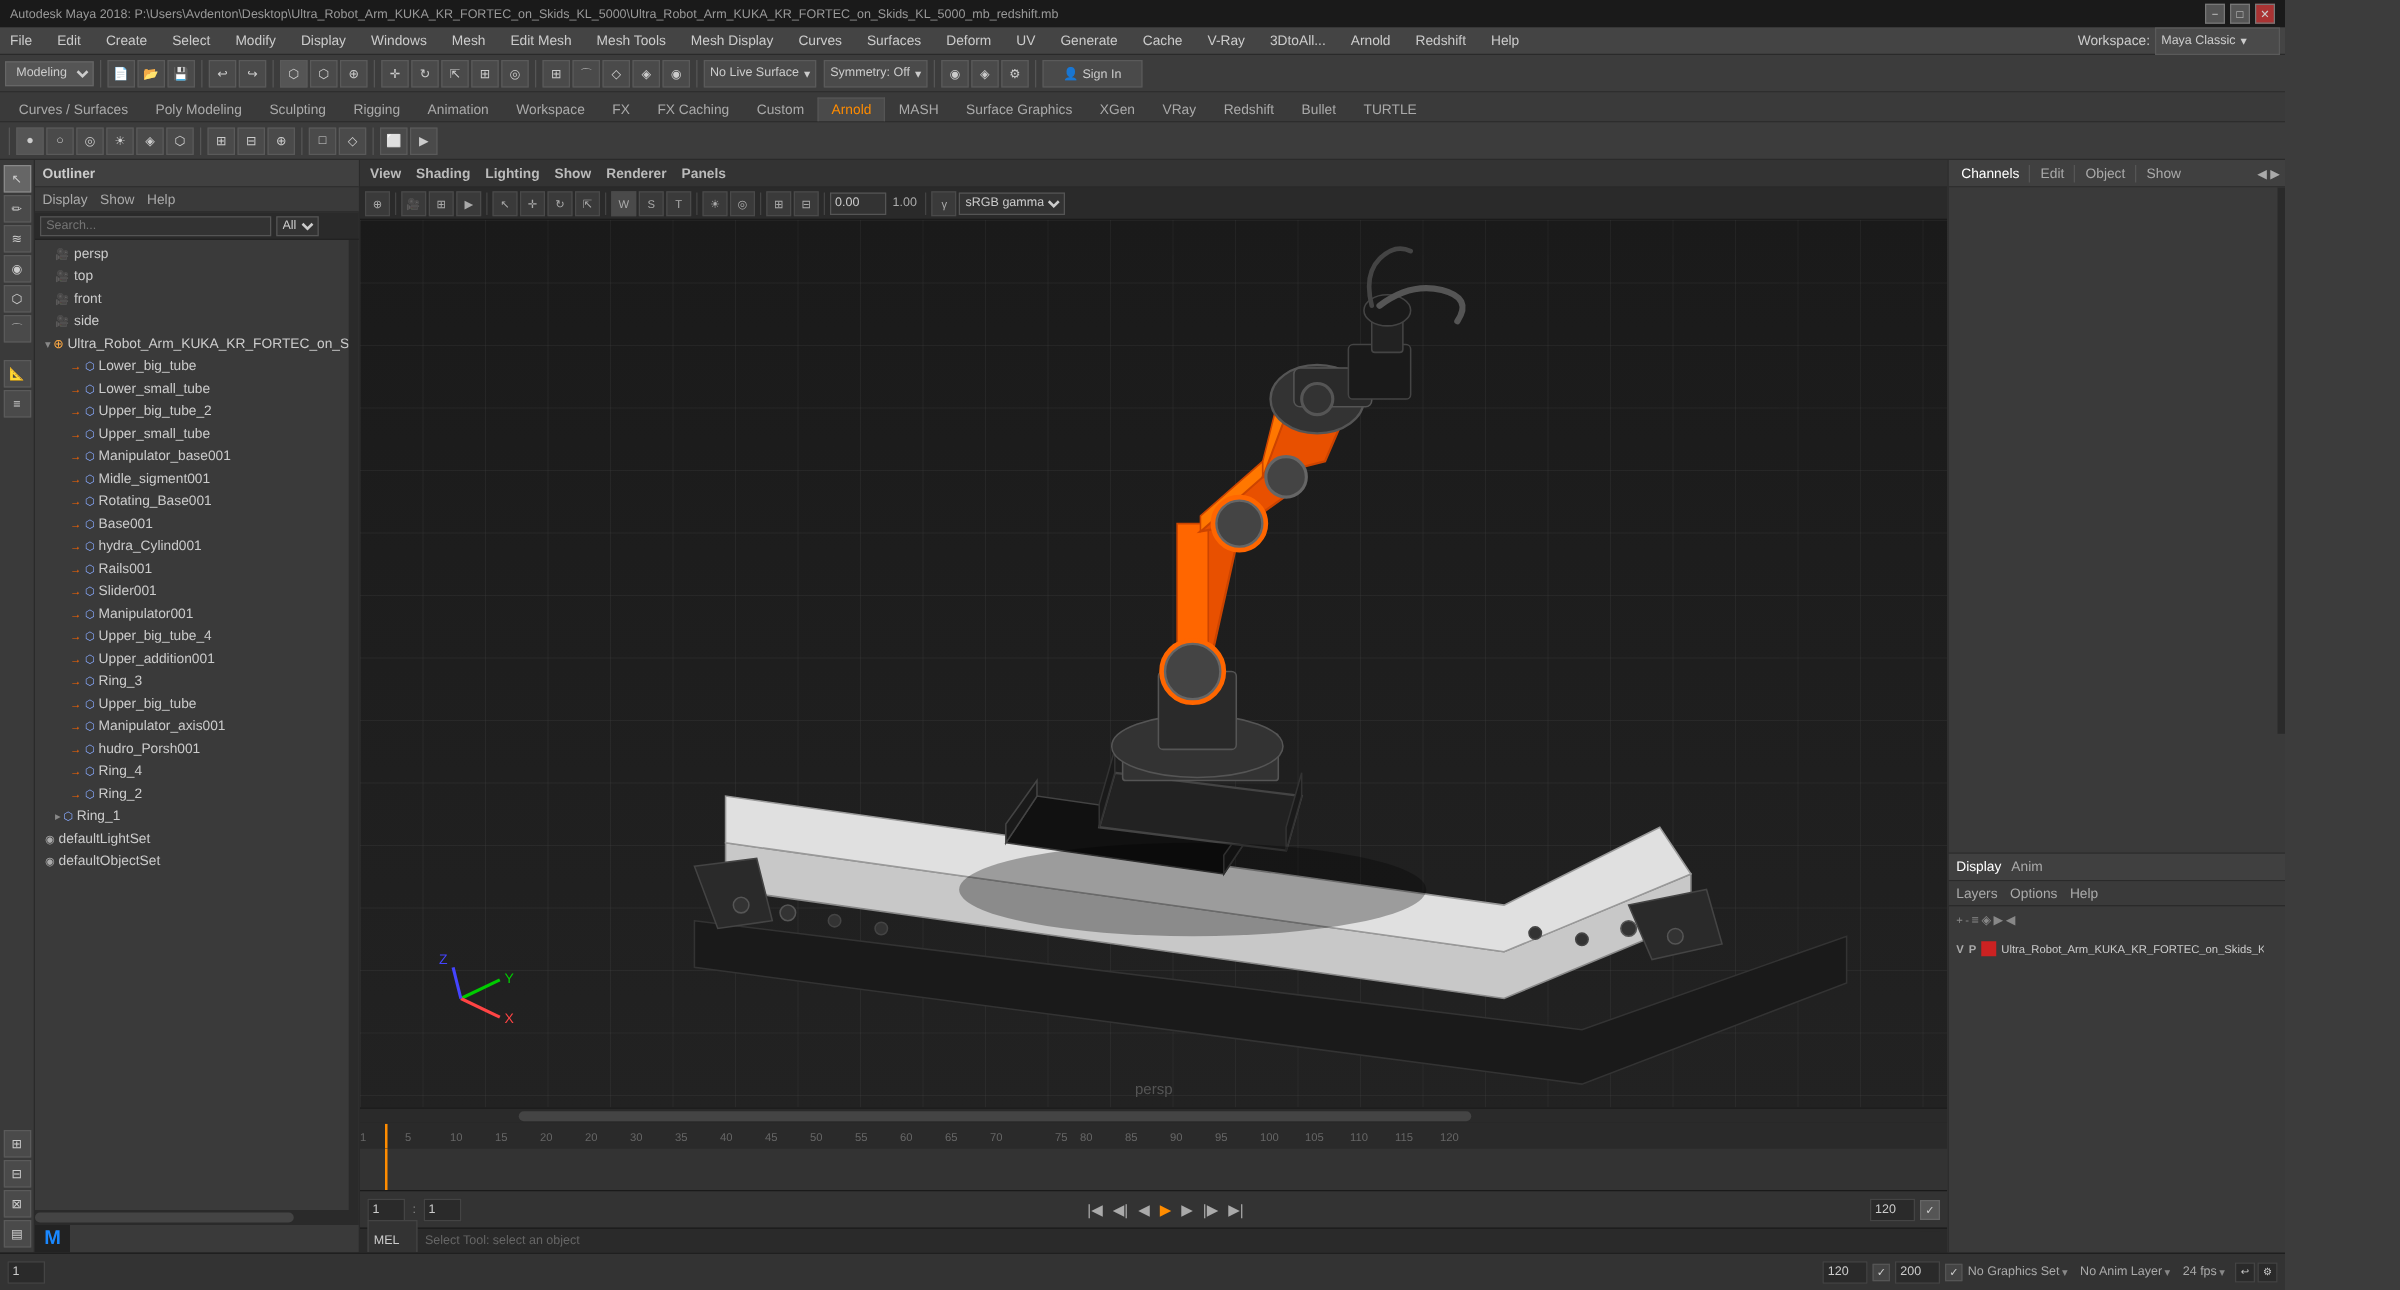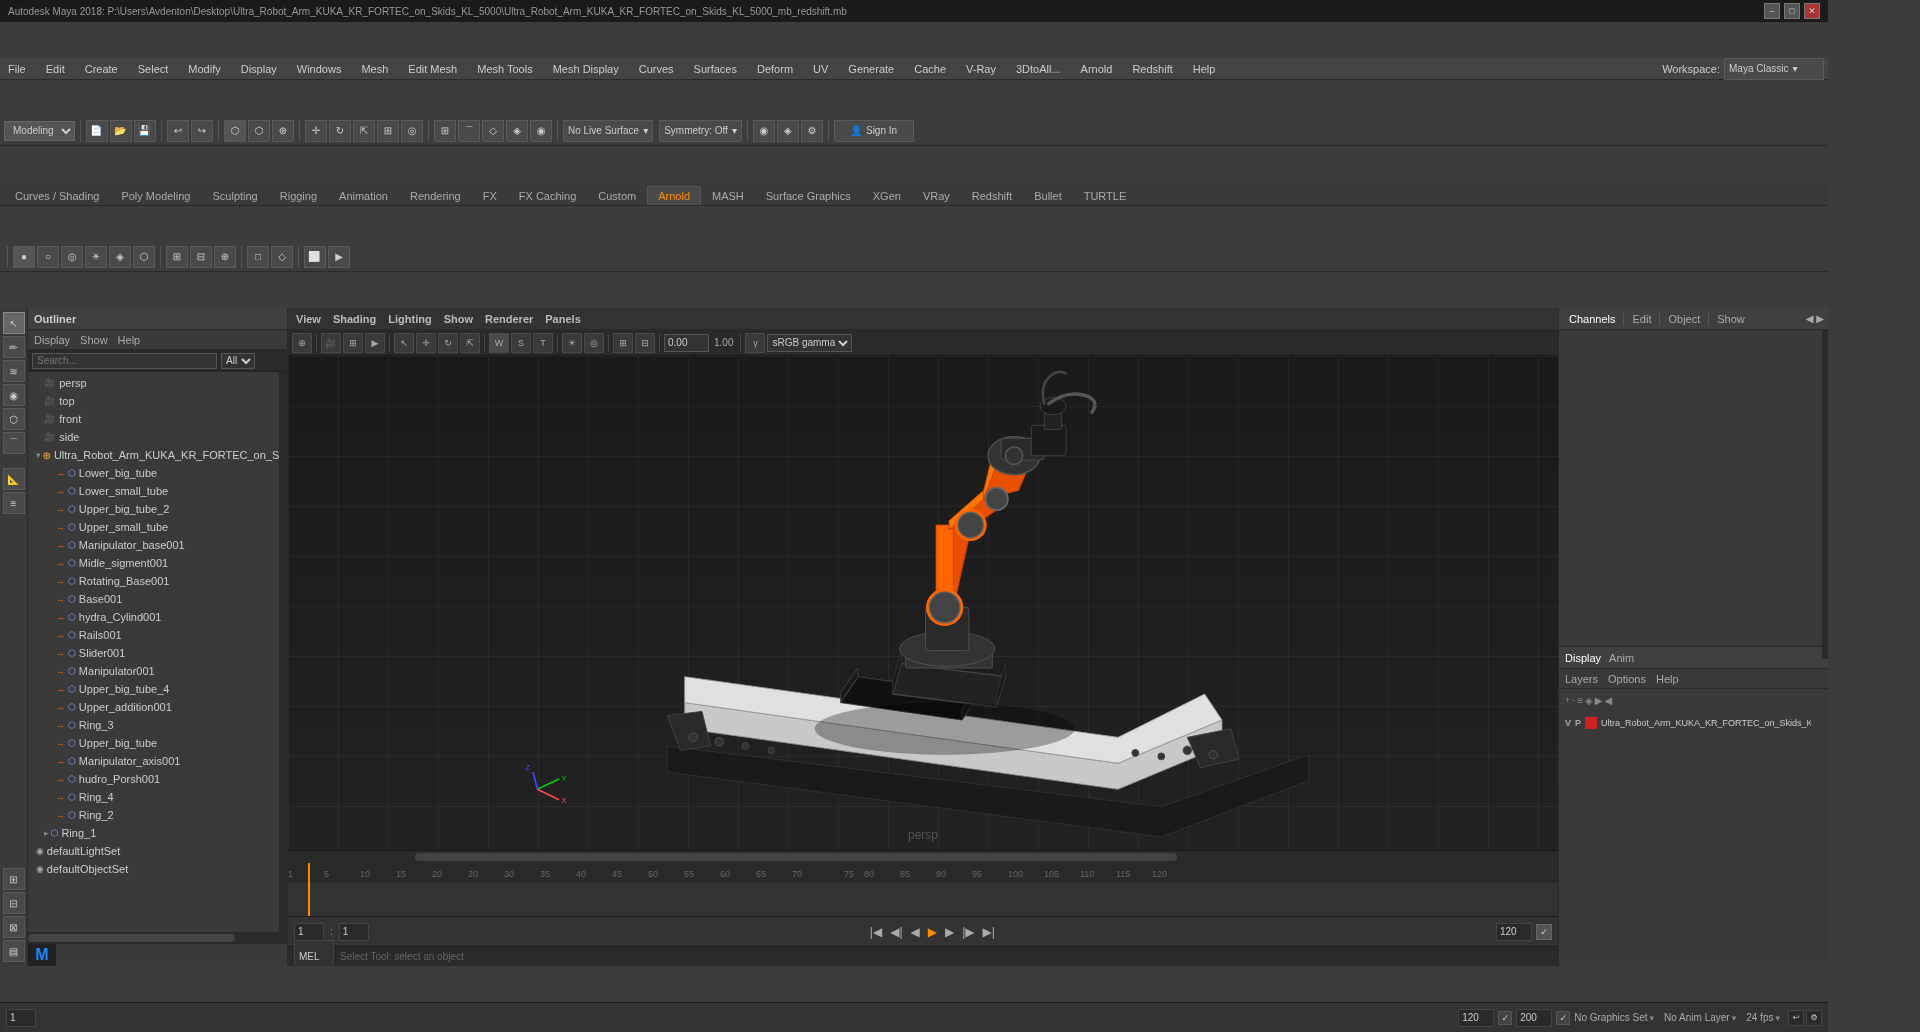--- a/index.html
+++ b/index.html
@@ -425,21 +425,20 @@
     }
     .ch-tab.active { color: #fff; }
 
     
     #app {
       width: 1828px;
       height: 1032px;
       display: flex;
       flex-direction: column;
       overflow: hidden;
-      gap: 36px;
     }
 
     #body-area {
       display: flex;
       flex: 1;
       overflow: hidden;
     }
 
     #center-column {
       flex: 1;
@@ -633,26 +632,26 @@
 
     <div class="toolbar-btn">◉</div>
     <div class="toolbar-btn">◈</div>
     <div class="toolbar-btn">⚙</div>
     <div class="toolbar-sep"></div>
 
     <div class="toolbar-btn" style="width:80px;font-size:10px;">👤 Sign In</div>
   </div>
 
   <div id="tabs-row">
-    <div class="tab">Curves / Shading</div>
+    <div class="tab">Curves / Surfaces</div>
     <div class="tab">Poly Modeling</div>
     <div class="tab">Sculpting</div>
     <div class="tab">Rigging</div>
     <div class="tab">Animation</div>
-    <div class="tab">Rendering</div>
+    <div class="tab">Workspace</div>
     <div class="tab">FX</div>
     <div class="tab">FX Caching</div>
     <div class="tab">Custom</div>
     <div class="tab active">Arnold</div>
     <div class="tab">MASH</div>
     <div class="tab">Surface Graphics</div>
     <div class="tab">XGen</div>
     <div class="tab">VRay</div>
     <div class="tab">Redshift</div>
     <div class="tab">Bullet</div>

